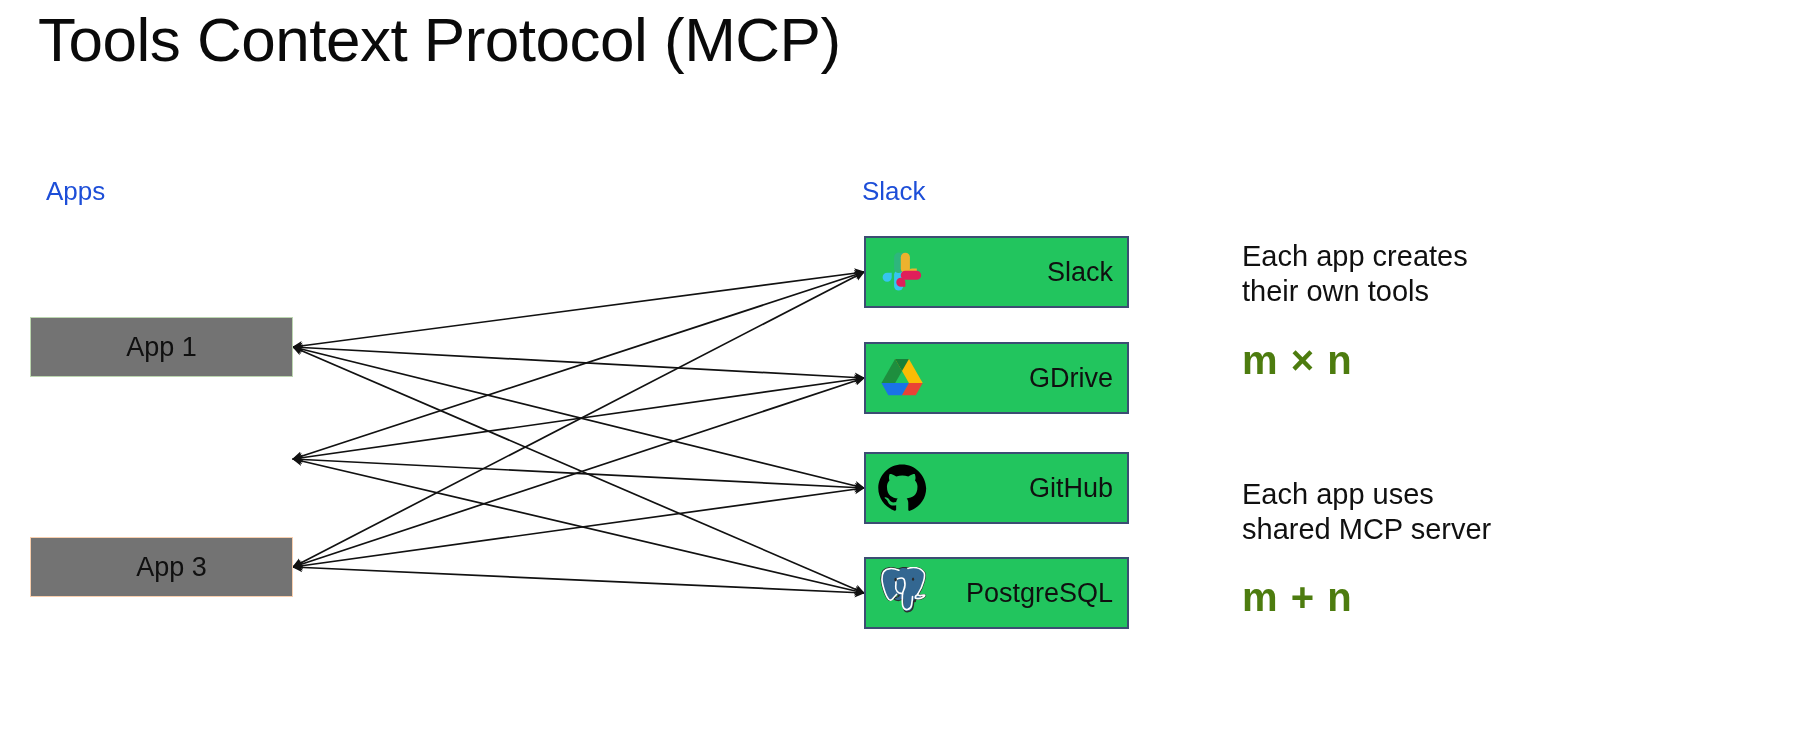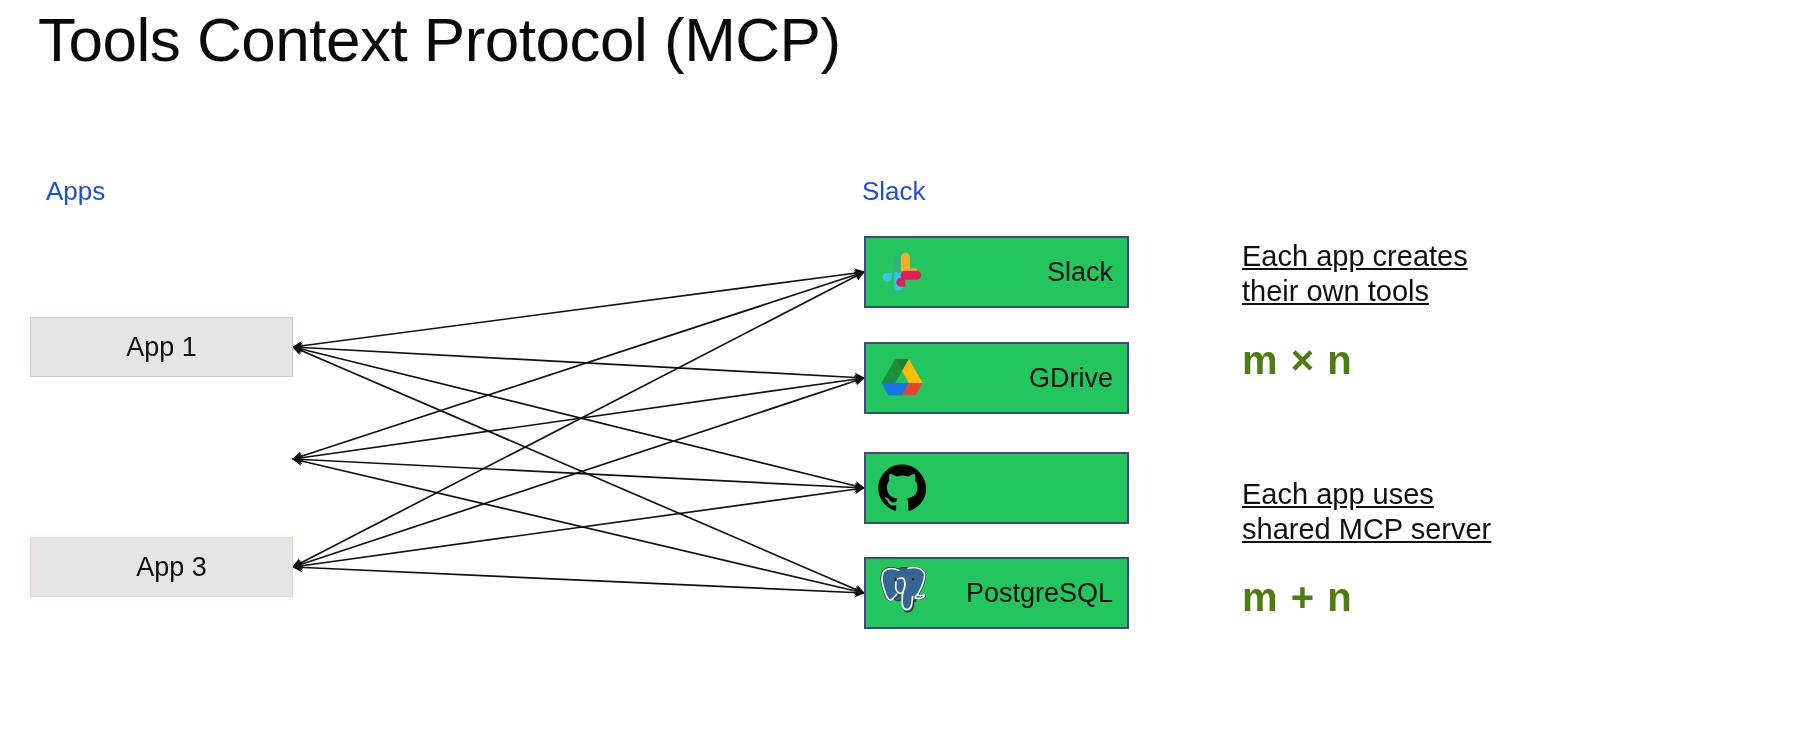--- a/index.html
+++ b/index.html
@@ -41,21 +41,21 @@
   }
   .col-header.apps  { left: 46px;  top: 176px; }
   .col-header.tools { left: 862px; top: 176px; }
 
   
   .app-box {
     position: absolute;
     left: 30px;
     width: 263px;
     height: 60px;
-    background: #e5e5e5;
+    background: #737373;
     border: 1.6px solid #cccccc;
     display: flex;
     align-items: center;
     justify-content: center;
   }
   .app-box .app-label {
     font-size: 27px;
     font-weight: 400;
     color: #101010;
     white-space: nowrap;
@@ -104,21 +104,20 @@
   }
 
   
   .note {
     position: absolute;
     font-size: 29px;
     line-height: 1.22;
     font-weight: 400;
     color: #101010;
     white-space: pre-line;
-    text-decoration: underline;
   }
   .note.note-0 { left: 1242px; top: 239px; }
   .note.note-1 { left: 1242px; top: 477px; }
 
   .formula {
     position: absolute;
     font-size: 40px;
     font-weight: 700;
     letter-spacing: 1px;
     color: #4d7c0f;
@@ -191,20 +190,21 @@
       <path fill="#ea4335" d="M30.4 26.6 L43.1 26.6 L36.7 38.0 L24.0 38.0 Z"></path>
       <path fill="#188038" d="M17.6 4.5 L30.4 4.5 L24.0 15.6 Z"></path>
     </svg>
     <span class="tool-label">GDrive</span>
   </div>
 
   <div class="tool-box tool-2">
     <svg class="tool-logo" viewBox="0 0 48 48" xmlns="http://www.w3.org/2000/svg">
       <path fill="#000000" d="M24 2.2C11.9 2.2 2.1 12 2.1 24.1c0 9.7 6.3 17.9 15 20.8 1.1.2 1.5-.5 1.5-1.1v-3.8c-6.1 1.3-7.4-2.9-7.4-2.9-1-2.5-2.4-3.2-2.4-3.2-2-1.4.1-1.3.1-1.3 2.2.1 3.4 2.3 3.4 2.3 2 3.4 5.2 2.4 6.4 1.8.2-1.4.8-2.4 1.4-3-4.9-.6-10-2.4-10-10.8 0-2.4.9-4.4 2.3-5.9-.2-.6-1-2.8.2-5.9 0 0 1.9-.6 6.1 2.2a21 21 0 0 1 11.1 0c4.2-2.8 6-2.2 6-2.2 1.2 3.1.5 5.3.2 5.9 1.4 1.5 2.3 3.5 2.3 5.9 0 8.4-5.1 10.2-10 10.7.8.7 1.5 2.1 1.5 4.2v6.2c0 .6.4 1.3 1.5 1.1 8.7-2.9 15-11.1 15-20.8C45.9 12 36.1 2.2 24 2.2z"></path>
     </svg>
+    <span class="tool-label">GitHub</span>
   </div>
 
   <div class="tool-box tool-3">
     <svg class="tool-logo" viewBox="0 0 48 48" xmlns="http://www.w3.org/2000/svg">
       <g stroke="#2b2b2b" stroke-width="2.2" stroke-linejoin="round" stroke-linecap="round">
         <path fill="#336791" d="M35.8 31.5c.3-2.4.2-2.8 2-2.4l.5.1c1.4.1 3.2-.2 4.3-.7 2.3-1.1 3.6-2.8 1.4-2.4-5.1 1.1-5.5-.7-5.5-.7 5.4-8 7.6-18.1 5.7-20.5-5.3-6.8-14.5-3.6-14.6-3.5h-.1c-1-.2-2.2-.3-3.4-.4-2.3 0-4 .6-5.3 1.6 0 0-16.3-6.7-15.6 8.5.2 3.2 4.6 24.4 9.9 18 1.9-2.3 3.8-4.3 3.8-4.3.9.6 2 .9 3.2.8l.1-.1v.9c-1.2 1.4-.9 1.6-3.3 2.1-2.5.5-1 1.4 0 1.7 1.2.3 4.1.7 6-1.9l-.1.3c.5.4.5 2.9.6 4.7 0 1.8.2 3.5.5 4.5.3 1 .7 3.6 3.7 3 2.5-.5 4.4-1.3 4.6-8.6"></path>
       </g>
       <path fill="#336791" d="M43.9 26.1c-5.1 1.1-5.5-.7-5.5-.7 5.4-8 7.6-18.1 5.7-20.5-5.3-6.8-14.5-3.6-14.6-3.5h-.1c-1-.2-2.2-.3-3.4-.4-2.3 0-4 .6-5.3 1.6 0 0-16.3-6.7-15.6 8.5.2 3.2 4.6 24.4 9.9 18 1.9-2.3 3.8-4.3 3.8-4.3.9.6 2 .9 3.2.8l.1-.1v.9c-1.2 1.4-.9 1.6-3.3 2.1-2.5.5-1 1.4 0 1.7 1.2.3 4.1.7 6-1.9l-.1.3c.5.4.9 2.6 .8 4.6 0 2 0 3.4.3 4.5.3 1 .7 3.6 3.7 3 2.5-.5 4.4-1.3 4.6-8.6.1-1 .2-1.4 .3-2.4l.5.1c1.4.1 3.2-.2 4.3-.7 2.3-1.1 3.6-2.8 1.4-2.4z"></path>
       <g fill="none" stroke="#ffffff" stroke-width="1.5" stroke-linecap="round" stroke-linejoin="round">
         <path d="M24.4 24.9c-.2 5 0 10.1.4 11.3.4 1.2 1.2 3.6 4.2 3 2.5-.5 3.4-1.6 3.8-4 .3-1.8.9-6.9.9-8"></path>

